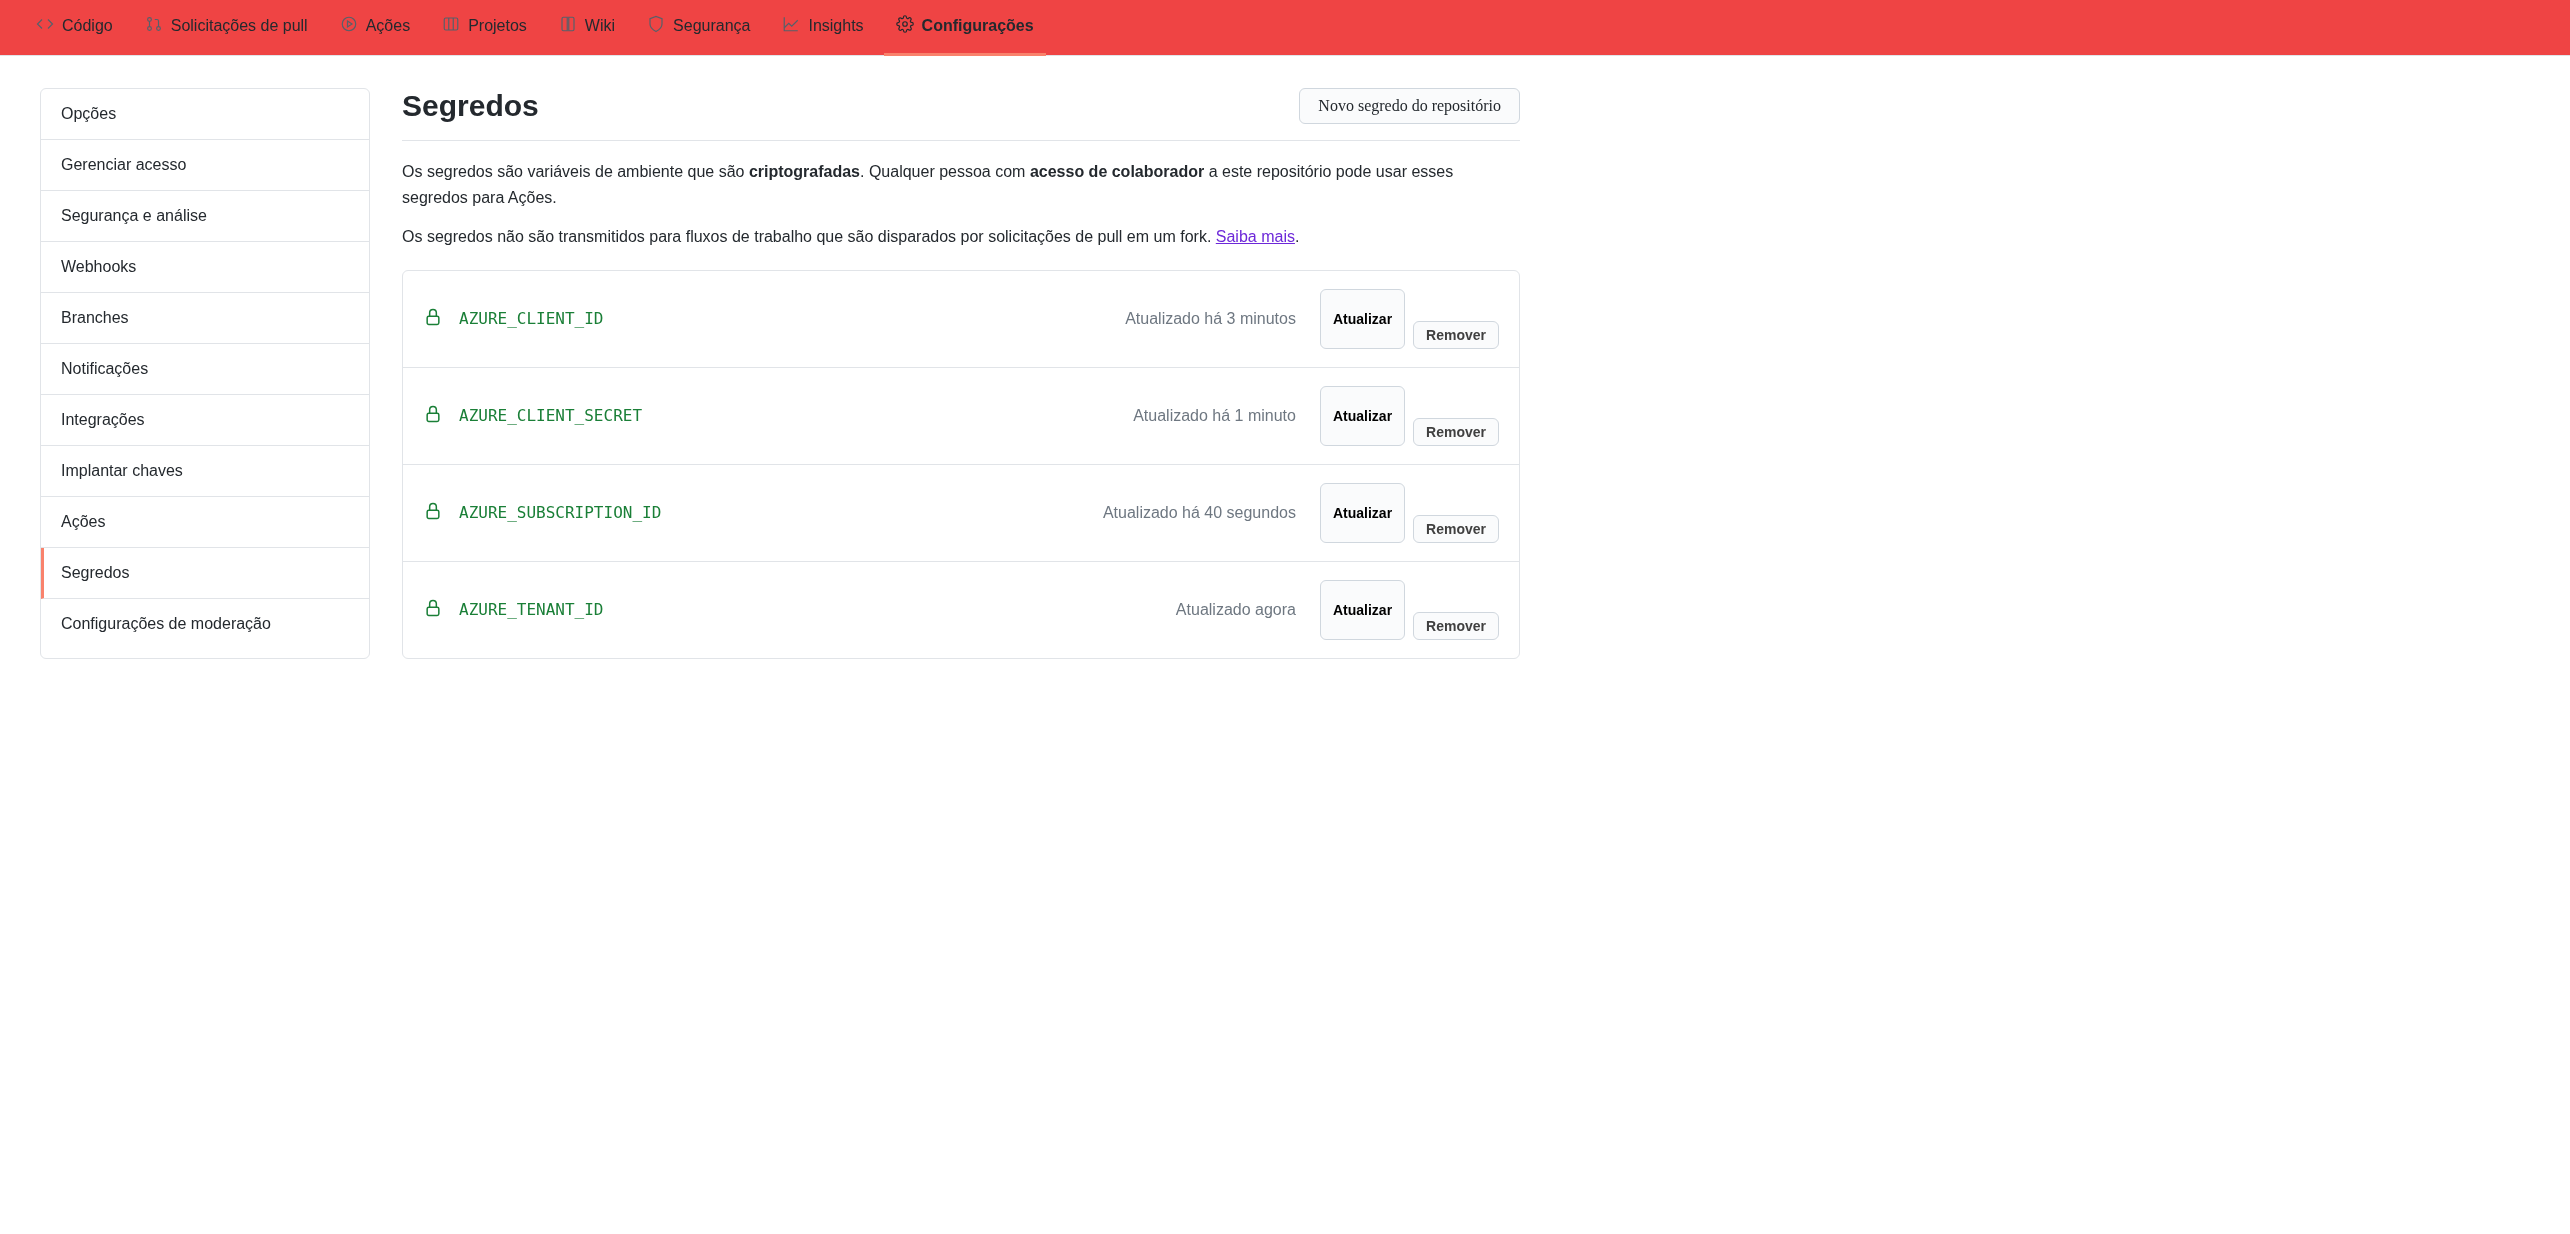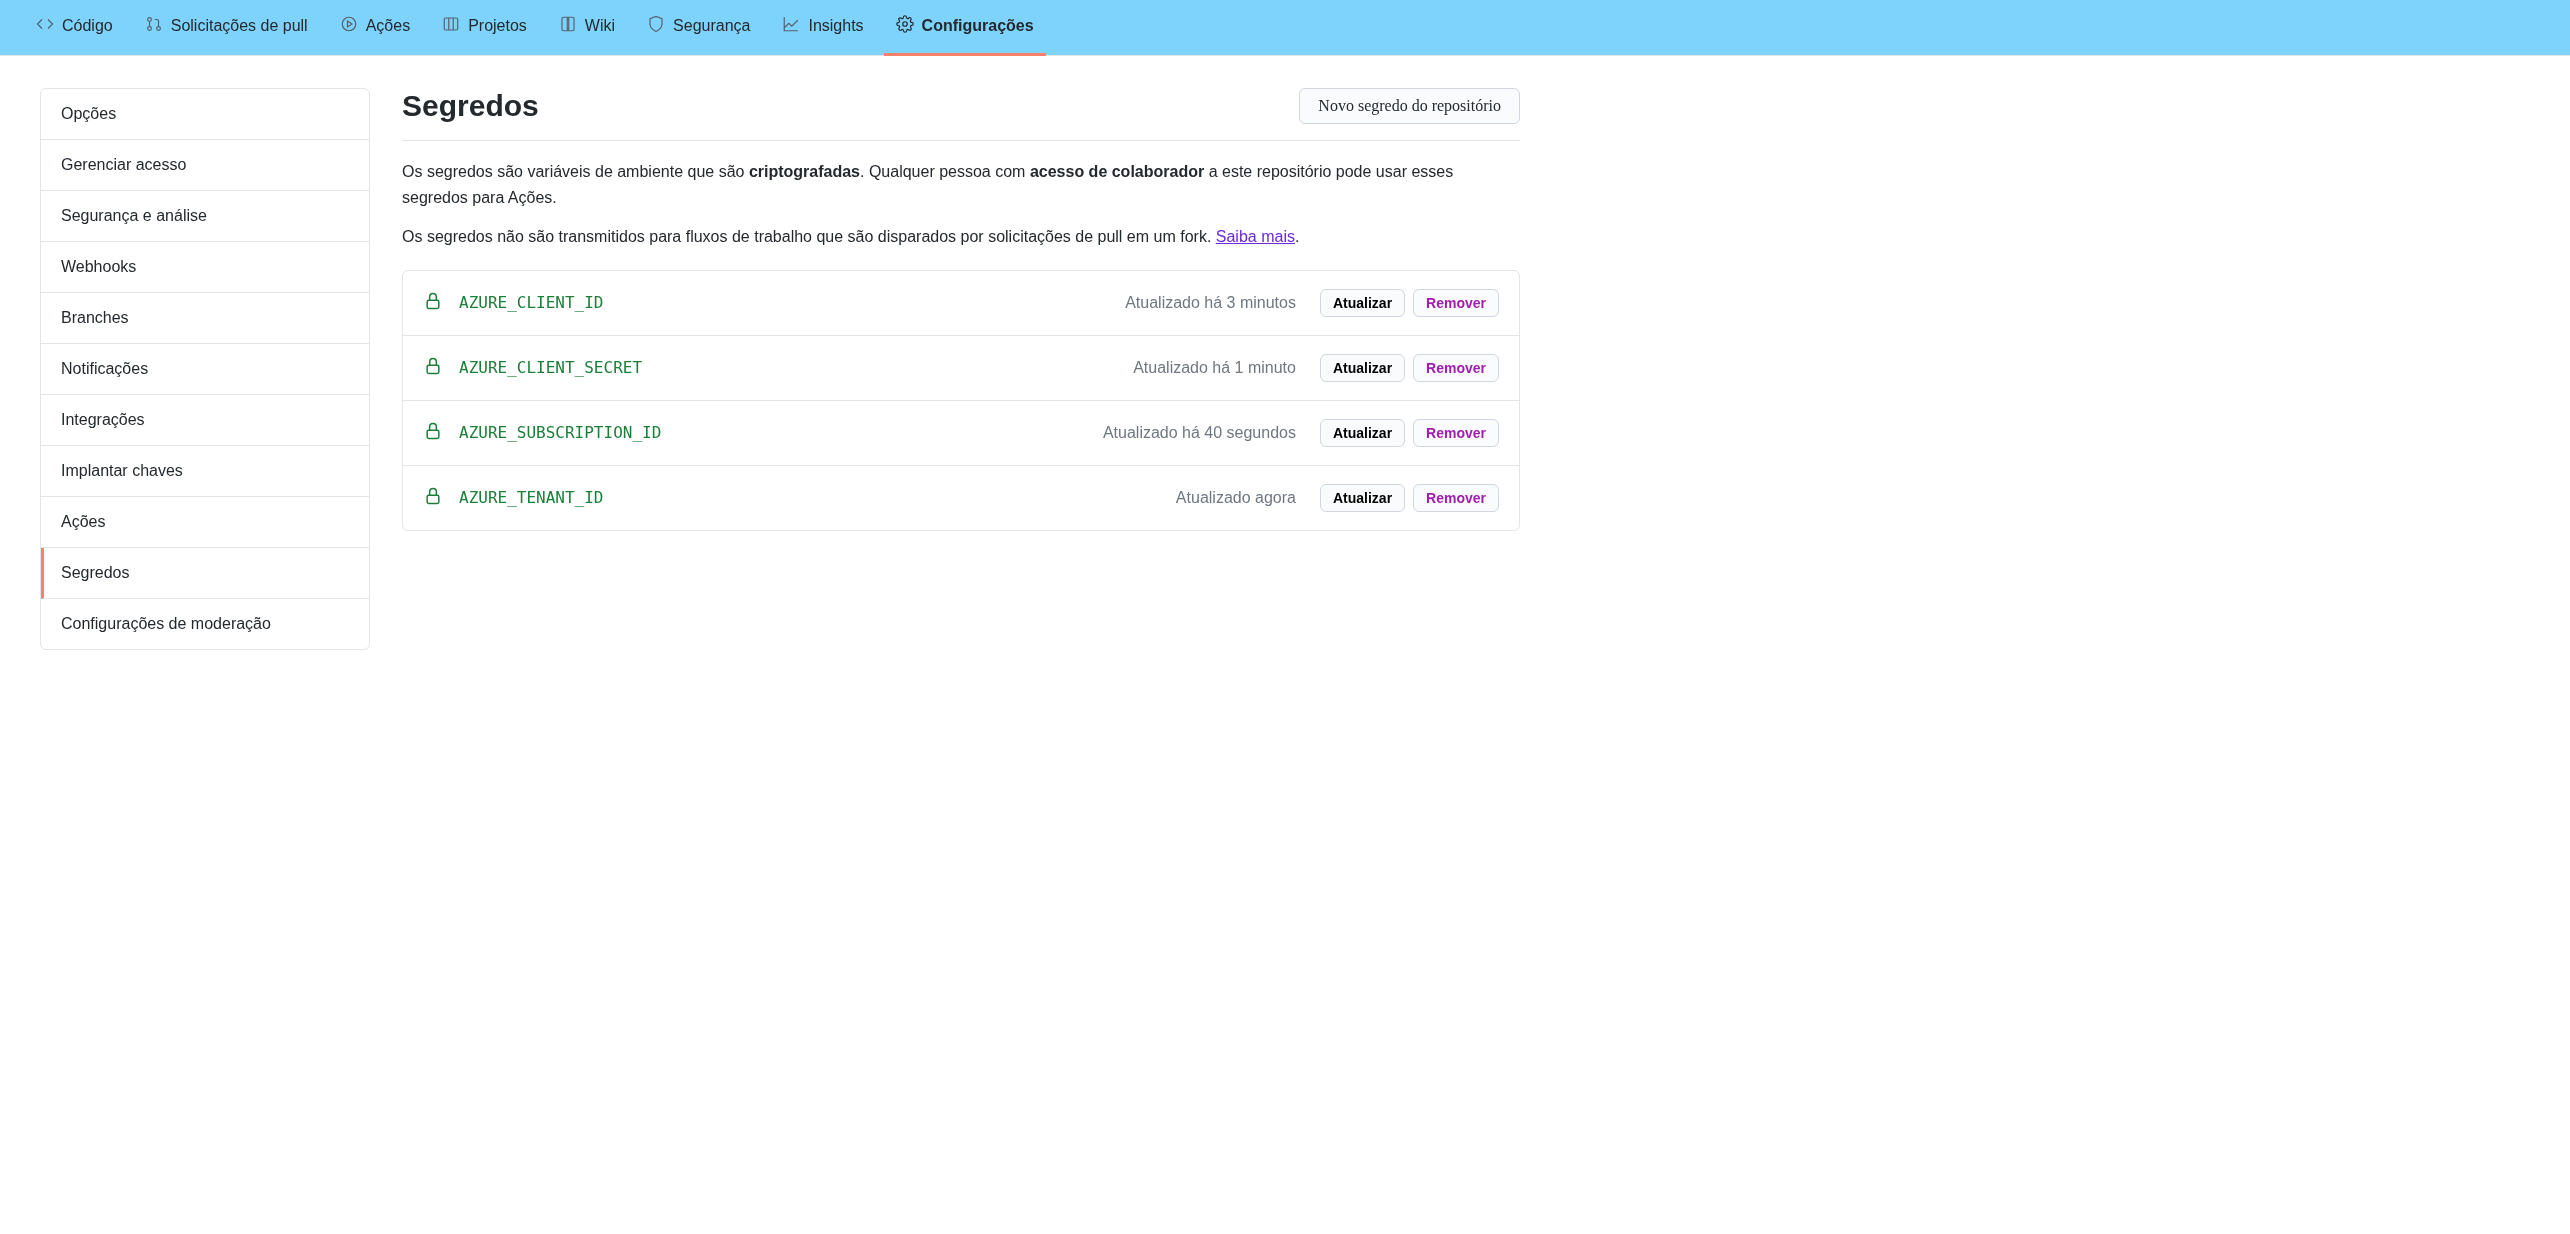--- a/index.html
+++ b/index.html
@@ -7,21 +7,21 @@
     font-family: -apple-system, BlinkMacSystemFont, "Segoe UI", Helvetica, Arial, sans-serif;
     color: #24292e;
     background: #fff;
     font-size: 14px;
   }
   .topnav {
     display: flex;
     align-items: center;
     padding: 0 24px;
     border-bottom: 1px solid #e1e4e8;
-    background: #7dd3fc;
+    background: #ef4444;
     height: 56px;
     gap: 8px;
   }
   .topnav-item {
     display: flex;
     align-items: center;
     gap: 8px;
     padding: 0 12px;
     height: 56px;
     color: #24292e;
@@ -89,21 +89,21 @@
   }
   .btn-sm {
     padding: 5px 12px;
     font-size: 14px;
     border: 1px solid #d0d7de;
     border-radius: 6px;
     background: #fafbfc;
     cursor: pointer;
     font-weight: bold;
   }
-  .btn-danger { color: #a21caf; }
+  .btn-danger { color: #404040; margin-top: 32px; }
   .desc {
     font-size: 16px;
     line-height: 1.6;
     color: #24292e;
     margin-bottom: 14px;
   }
   .desc strong { font-weight: 600; }
   .link { color: #6d28d9; cursor: pointer; text-decoration: underline; }
   .secrets-box {
     border: 1px solid #e1e4e8;

